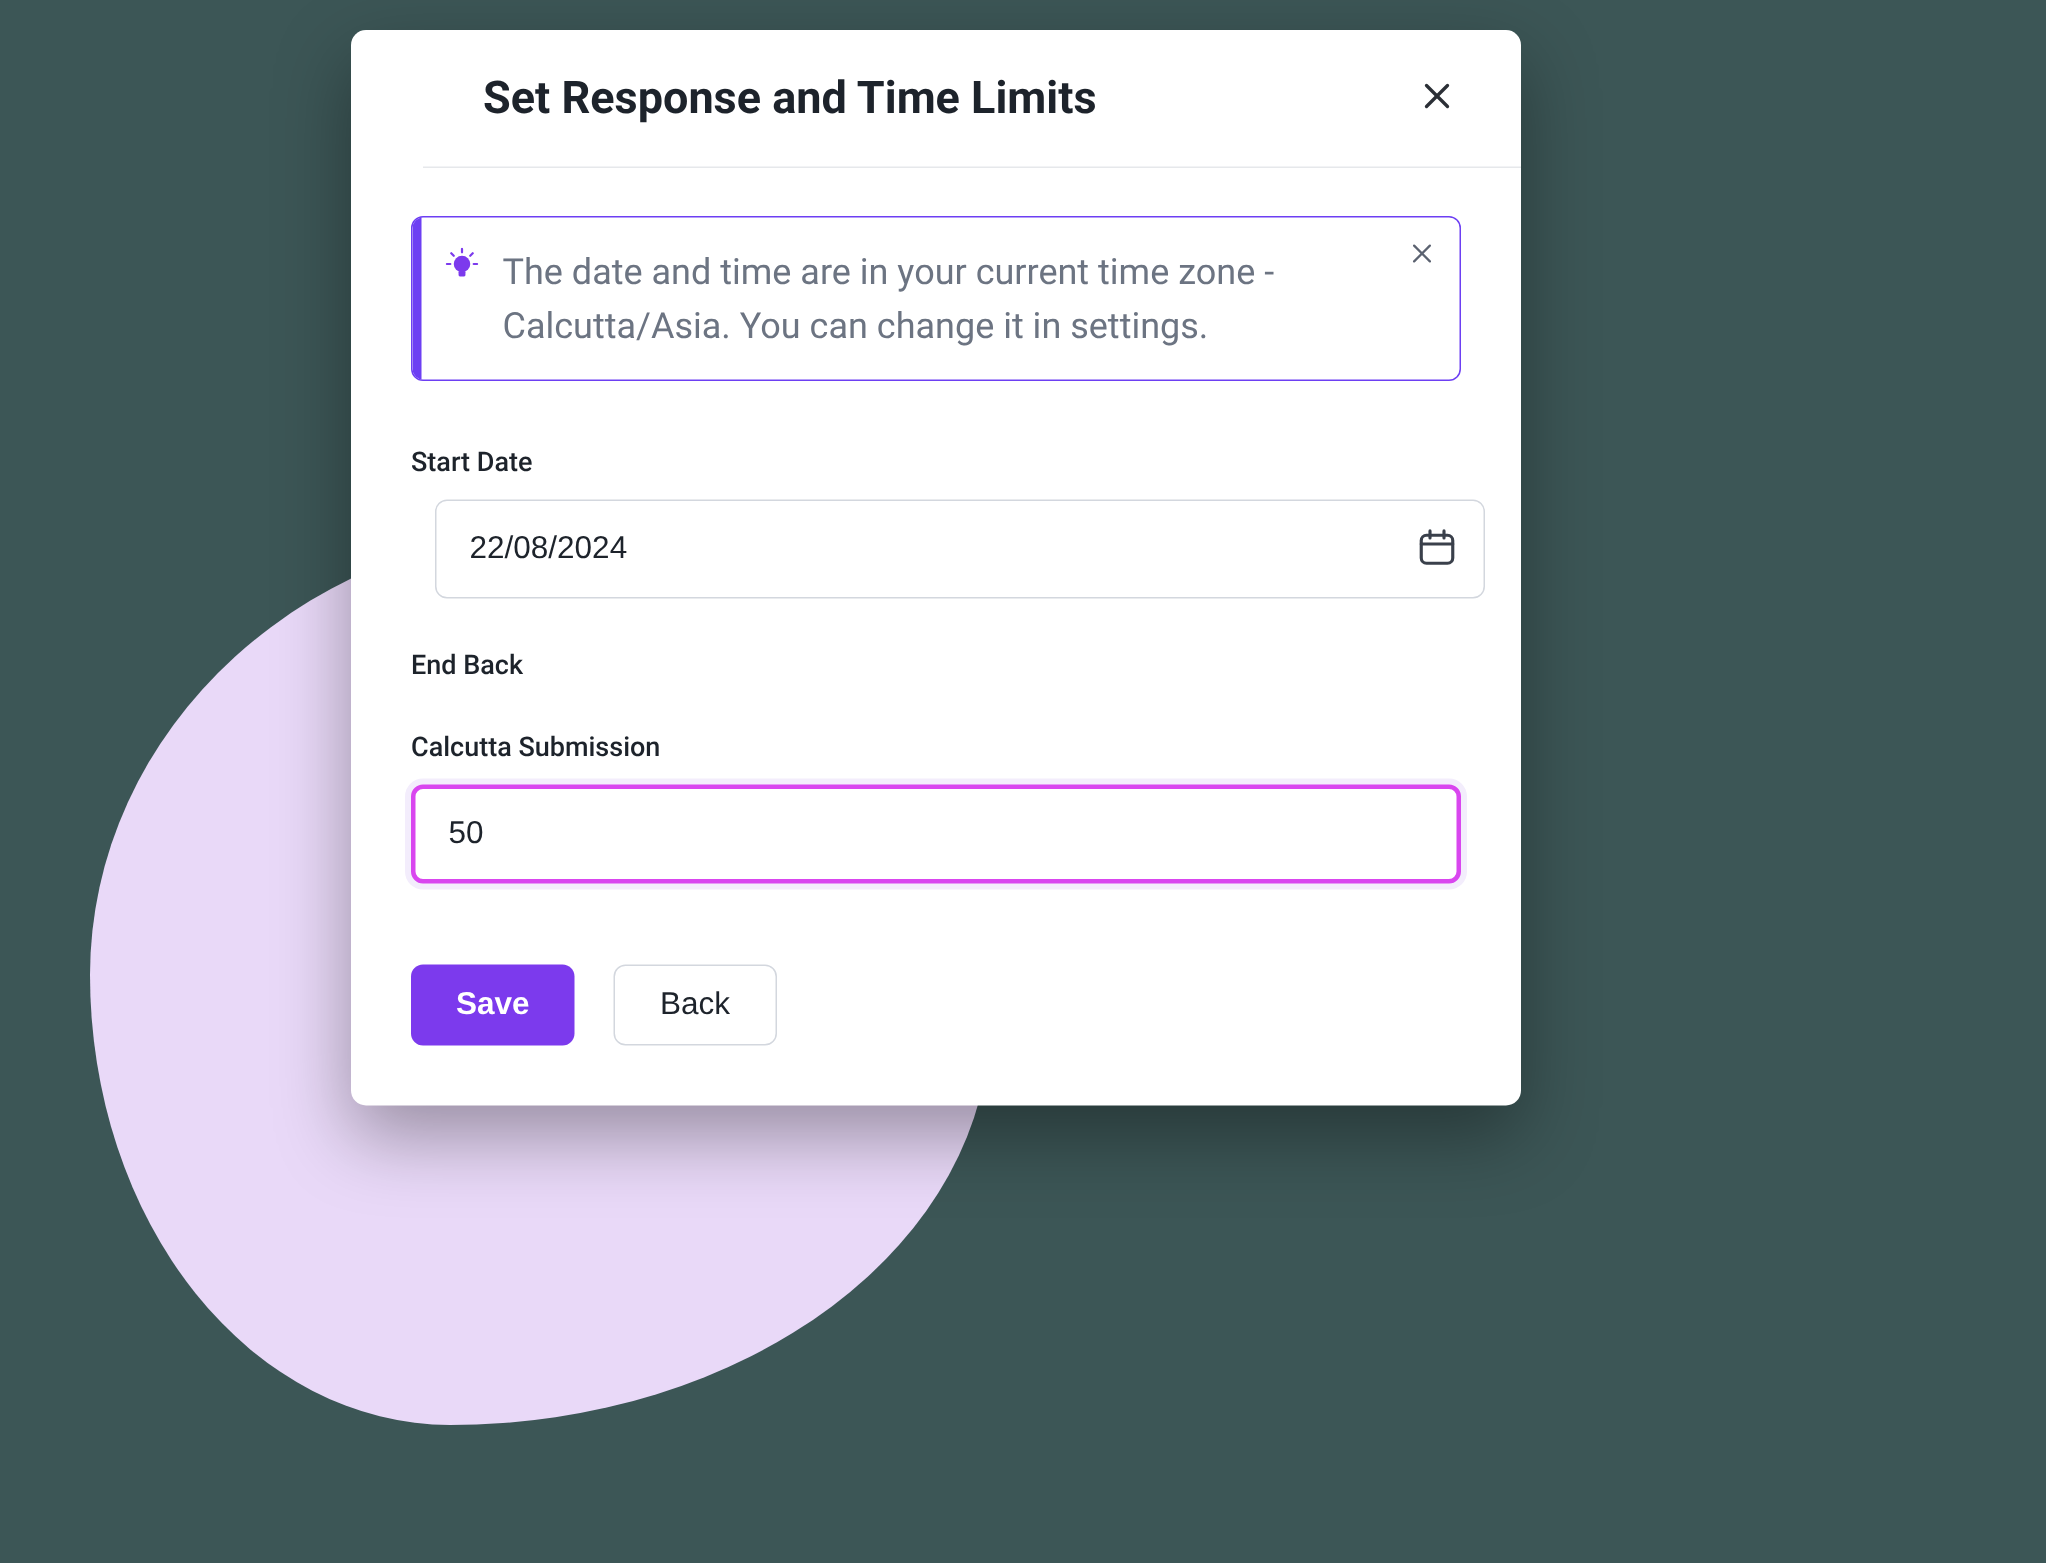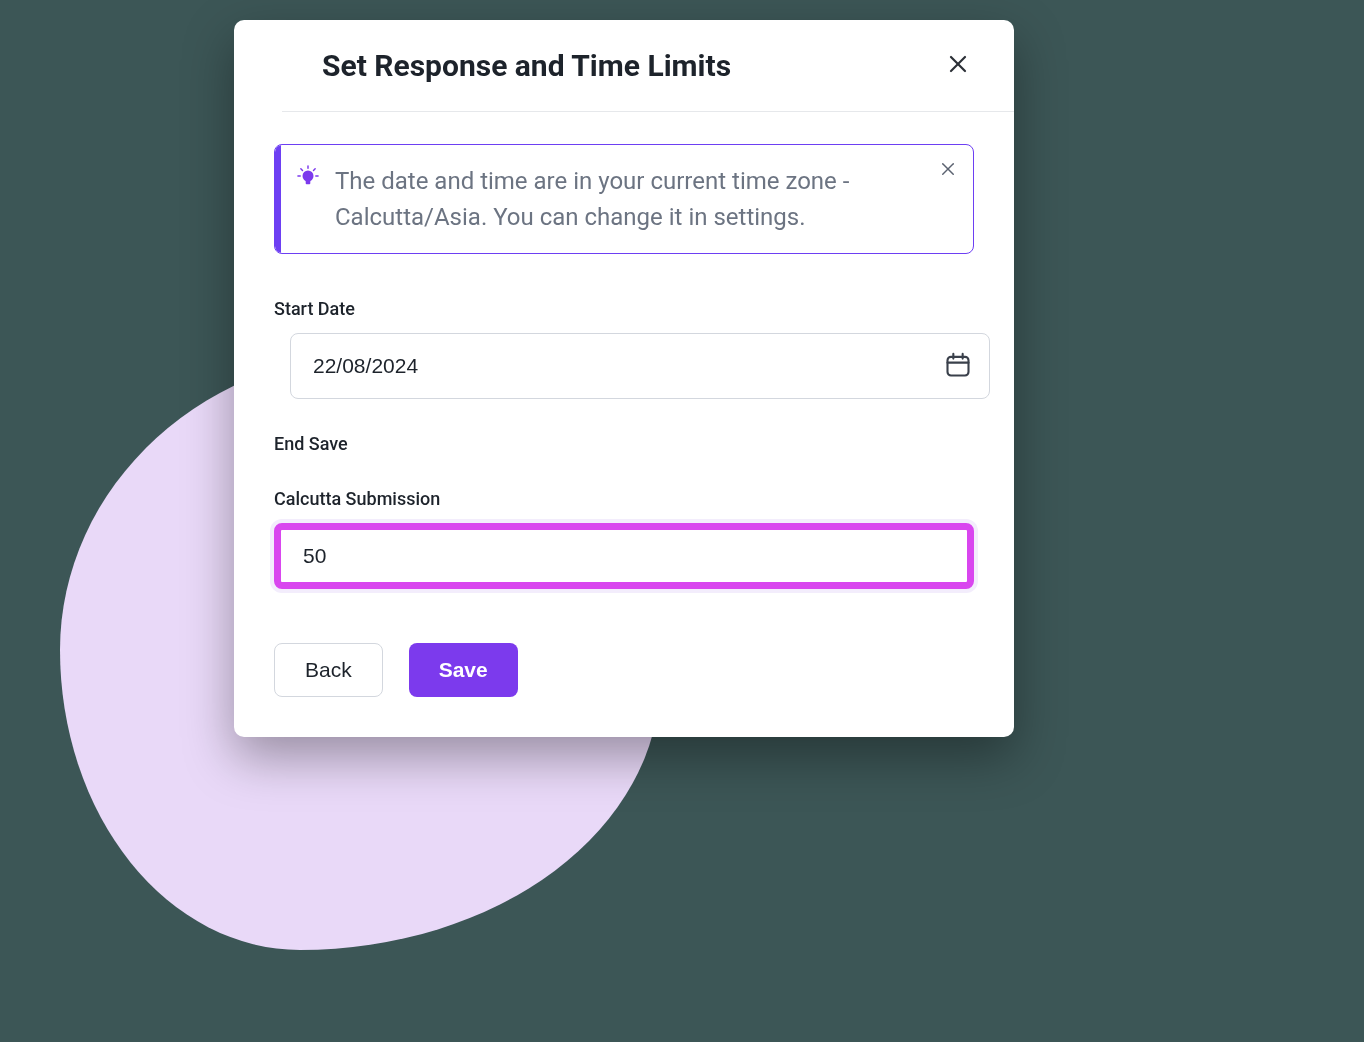--- a/index.html
+++ b/index.html
@@ -156,21 +156,21 @@
       width: 100%;
       height: 66px;
       border: 1px solid #d3d7de;
       border-radius: 8px;
       padding: 0 56px 0 22px;
       font-size: 21px;
       color: #1d232b;
       background: #ffffff;
     }
     .text-input.focused {
-      border: 7px solid #d946ef;
+      border: 3px solid #d946ef;
       box-shadow: 0 0 0 4px #f3edfc;
     }
 
     .calendar-icon-btn {
       position: absolute;
       right: 18px;
       top: 50%;
       transform: translateY(-50%);
       background: transparent;
       border: none;
@@ -269,26 +269,26 @@
               <line x1="8" y1="2.5" x2="8" y2="6.5"></line>
               <line x1="16" y1="2.5" x2="16" y2="6.5"></line>
               <line x1="3" y1="10" x2="21" y2="10"></line>
             </svg>
           </span>
         </button>
       </div>
     </div>
 
     <div class="form-group">
-      <label class="field-label">End Save</label>
+      <label class="field-label">End Back</label>
     </div>
 
     <div class="form-group">
       <label class="field-label">Calcutta Submission</label>
       <input type="text" class="text-input focused" value="50" style="">
     </div>
   </div>
 
   <div class="modal-footer">
+    <button class="btn btn-primary">Save</button>
     <button class="btn btn-secondary">Back</button>
-    <button class="btn btn-primary">Save</button>
   </div>
 </div>
 
 </body></html>

